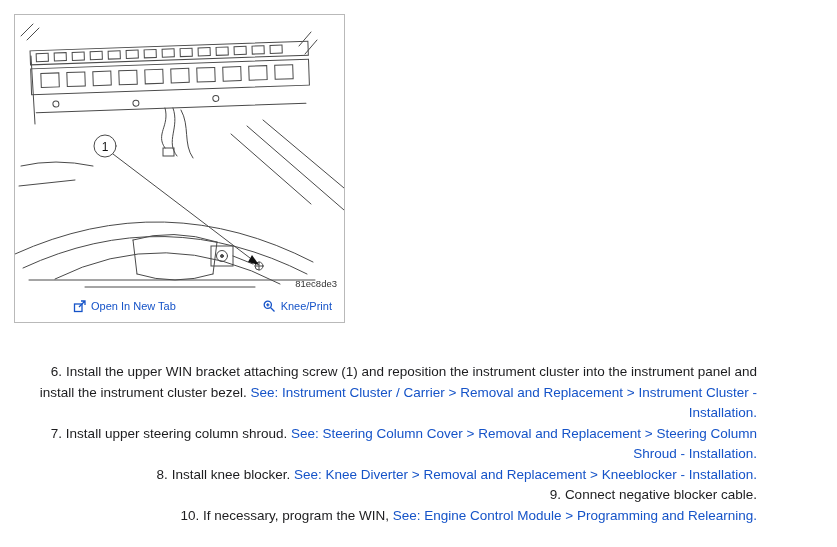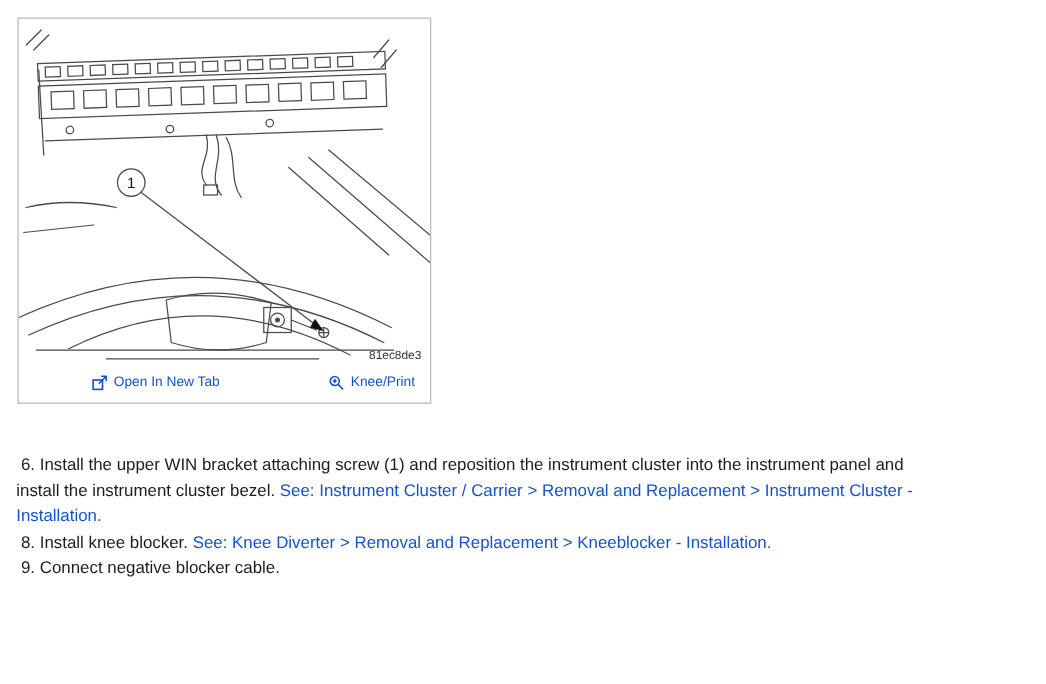--- a/index.html
+++ b/index.html
@@ -19,21 +19,21 @@
   .figure-bar {
     height:28px; display:flex; justify-content:space-between; align-items:center;
     padding:0 12px 4px 12px;
   }
   .fig-link {
     display:inline-flex; align-items:center; gap:5px;
     color:var(--link); font-size:11px; text-decoration:none; cursor:pointer;padding-left:46px;
   }
   .fig-link svg { stroke:var(--link); fill:none; stroke-width:1.3; }
   .steps {
-    position:absolute; left:0; top:362px; width:770px; padding:0 13px;
+    position:absolute; left:0; top:362px; width:770px; padding:0 13px;text-align:right;
   }
   .step { margin:0; font-size:13.5px; line-height:20.5px; color:var(--text); }
   .num { white-space:pre; }
   .lnk { color:var(--link); text-decoration:none; cursor:pointer; }
   .callout-circle { fill:#fff; stroke:#111; stroke-width:1.3; }
   .leader { stroke:#111; stroke-width:1.6; }
   .arrowhead { fill:#111; stroke:none; }
   .fig-code { font-size:9.5px; fill:#333; stroke:none; font-family:"Liberation Sans",sans-serif; }
   .callout-num { font-size:12px; fill:#111; stroke:none; font-family:"Liberation Sans",sans-serif; }
 </style>
@@ -122,21 +122,31 @@
   </div>
 </div>
 
 <div class="steps">
   <p class="step">
     <span class="num"> 6.</span>
     <span class="txt">Install the upper WIN bracket attaching screw (1) and reposition the instrument cluster into the instrument panel and install the instrument cluster bezel.</span>
     <a class="lnk" href="#">See: Instrument Cluster / Carrier &gt; Removal and Replacement &gt; Instrument Cluster - Installation.</a>
   </p>
   <p class="step">
+    <span class="num"> 7.</span>
+    <span class="txt">Install upper steering column shroud.</span>
+    <a class="lnk" href="#">See: Steering Column Cover &gt; Removal and Replacement &gt; Steering Column Shroud - Installation.</a>
+  </p>
+  <p class="step">
     <span class="num"> 8.</span>
     <span class="txt">Install knee blocker.</span>
     <a class="lnk" href="#">See: Knee Diverter &gt; Removal and Replacement &gt; Kneeblocker - Installation.</a>
   </p>
   <p class="step">
     <span class="num"> 9.</span>
     <span class="txt">Connect negative blocker cable.</span>
   </p>
+  <p class="step">
+    <span class="num">10.</span>
+    <span class="txt">If necessary, program the WIN,</span>
+    <a class="lnk" href="#">See: Engine Control Module &gt; Programming and Relearning.</a>
+  </p>
 </div>
 
 </body></html>

